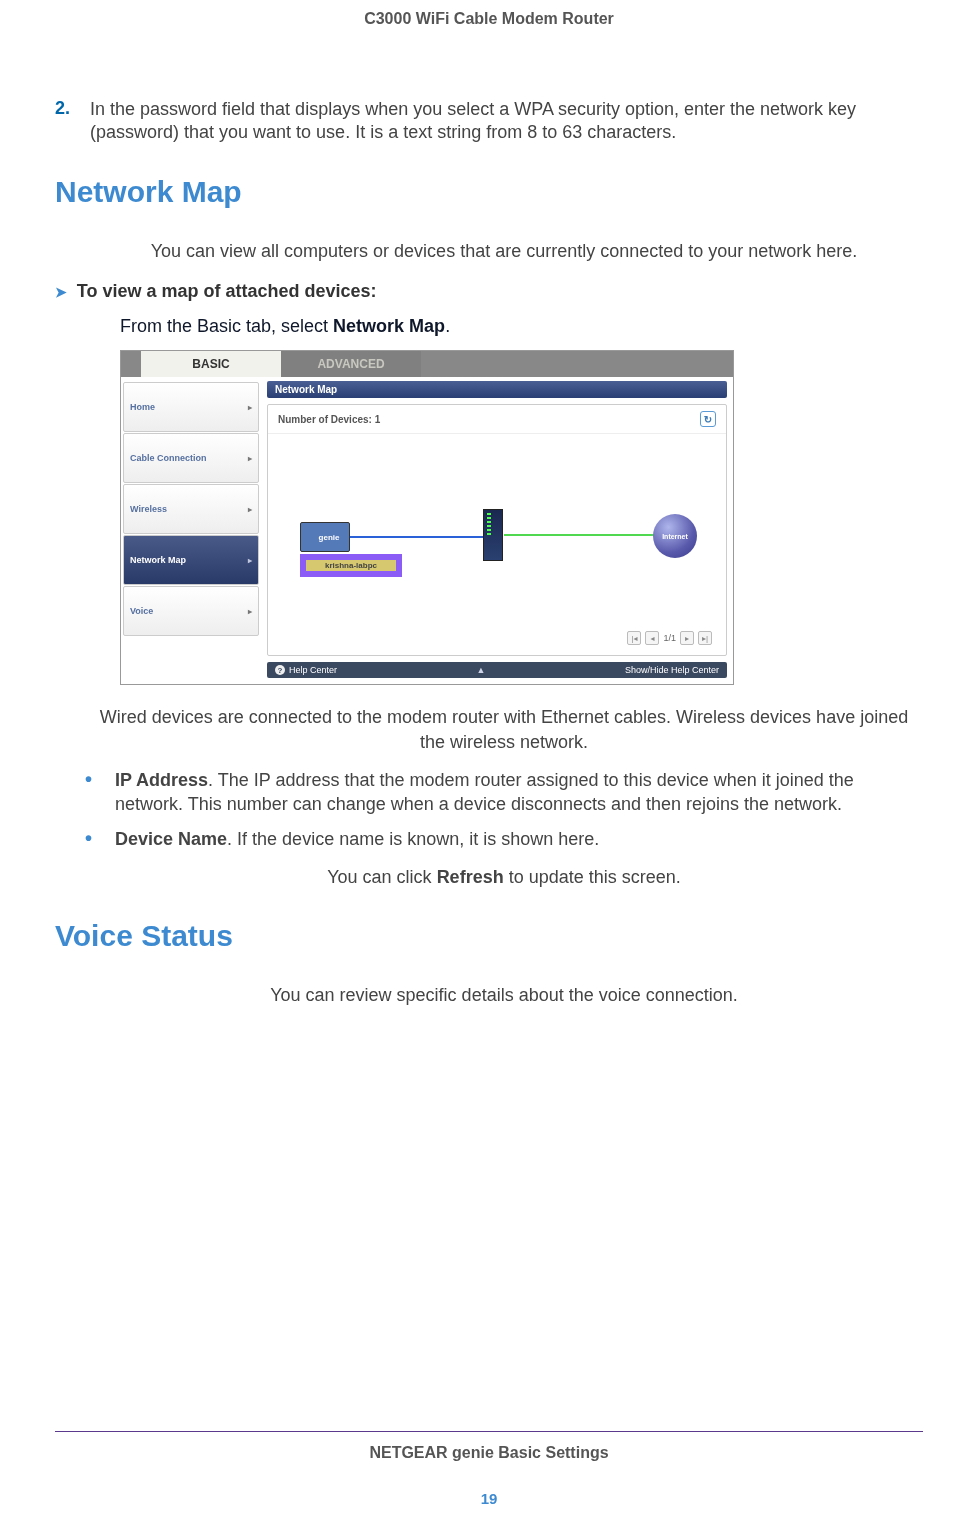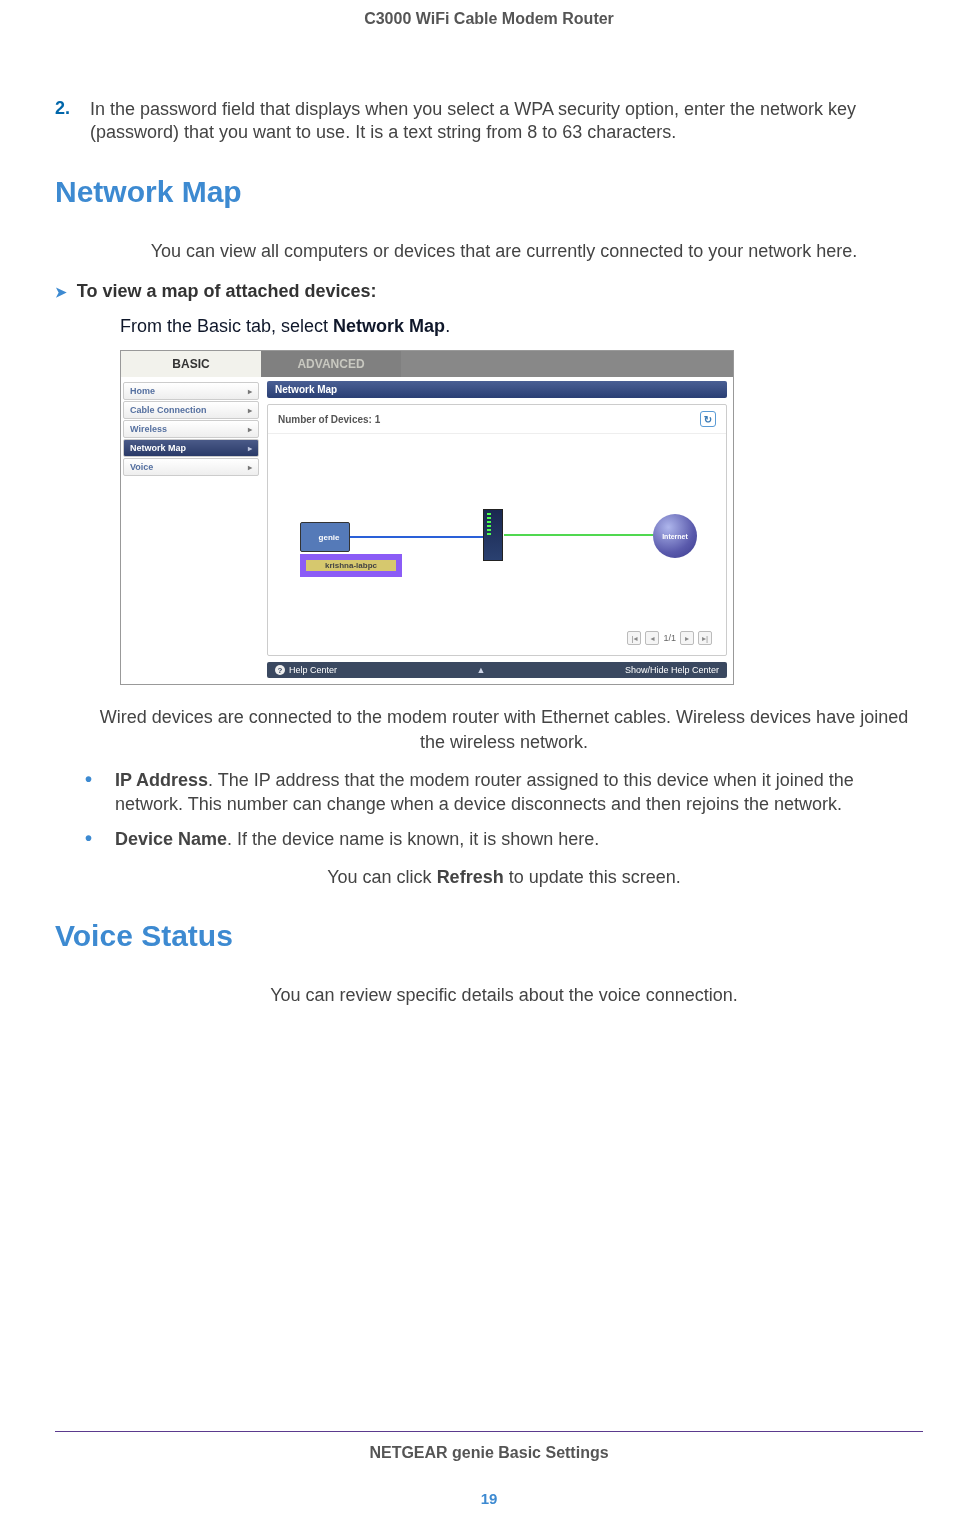--- a/index.html
+++ b/index.html
@@ -94,20 +94,21 @@
   .screenshot {
     width: 612px;
     margin: 8px 0 20px 65px;
     border: 1px solid #999;
     background: #fff;
     font-family: Arial, sans-serif;
   }
   .ss-tabs {
     display: flex;
     background: #888;
+    padding-left: 20px;
   }
   .ss-tab {
     padding: 6px 0;
     width: 140px;
     text-align: center;
     font-size: 12px;
     font-weight: bold;
   }
   .ss-tab.basic { background: #f2f2ec; color: #333; }
   .ss-tab.advanced { background: #808080; color: #c8c8c0; }
@@ -118,21 +119,21 @@
   .ss-sidebar {
     width: 140px;
     padding: 4px 0;
     background: #fff;
     border-right: 0;
   }
   .ss-side-item {
     border: 1px solid #ccc;
     border-radius: 2px;
     margin: 1px 2px;
-    padding: 3px 6px;
+    padding: 19px 6px;
     font-size: 9px;
     font-weight: bold;
     color: #5570a0;
     display: flex;
     justify-content: space-between;
     align-items: center;
     background: linear-gradient(#fff,#eee);
   }
   .ss-side-item.active {
     background: linear-gradient(#4a5a88,#2a3a68);

